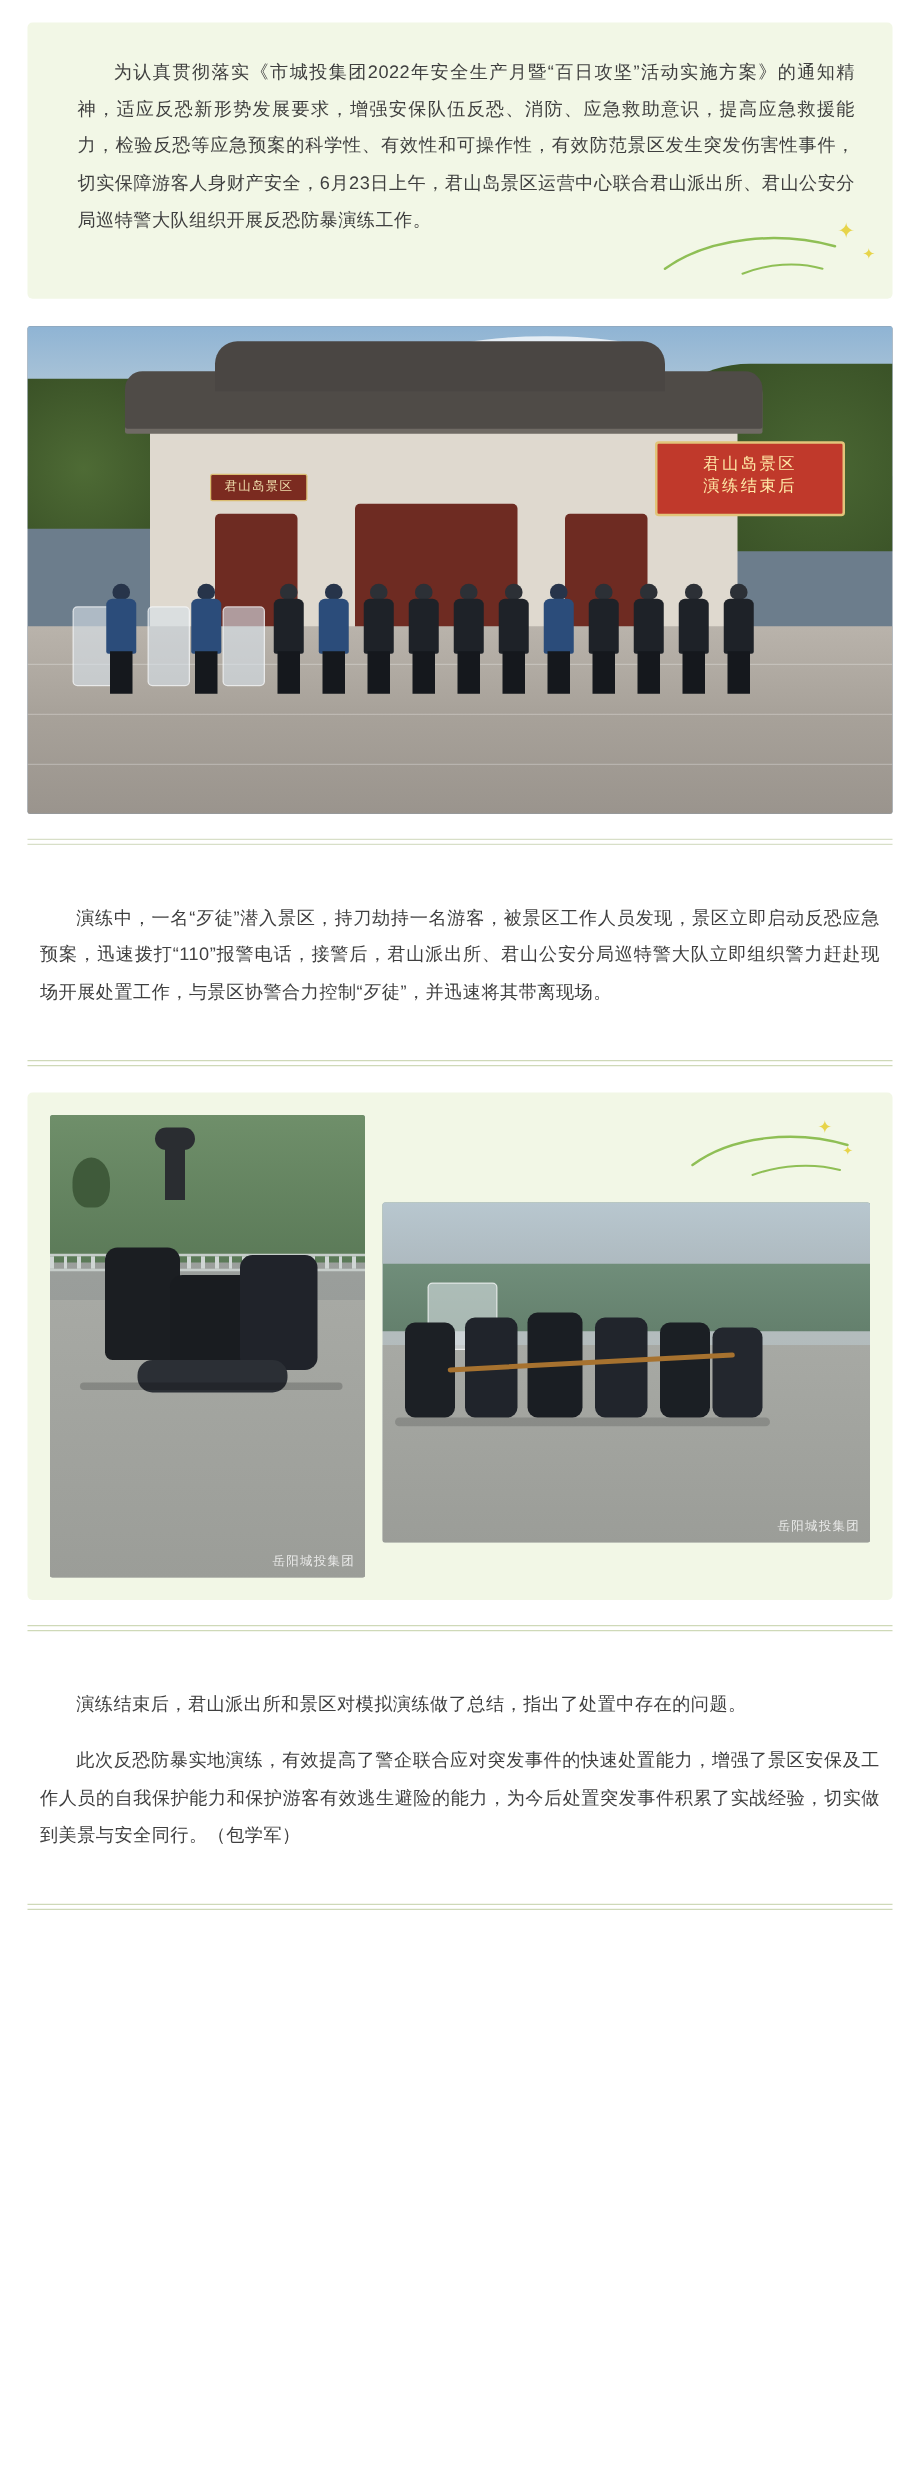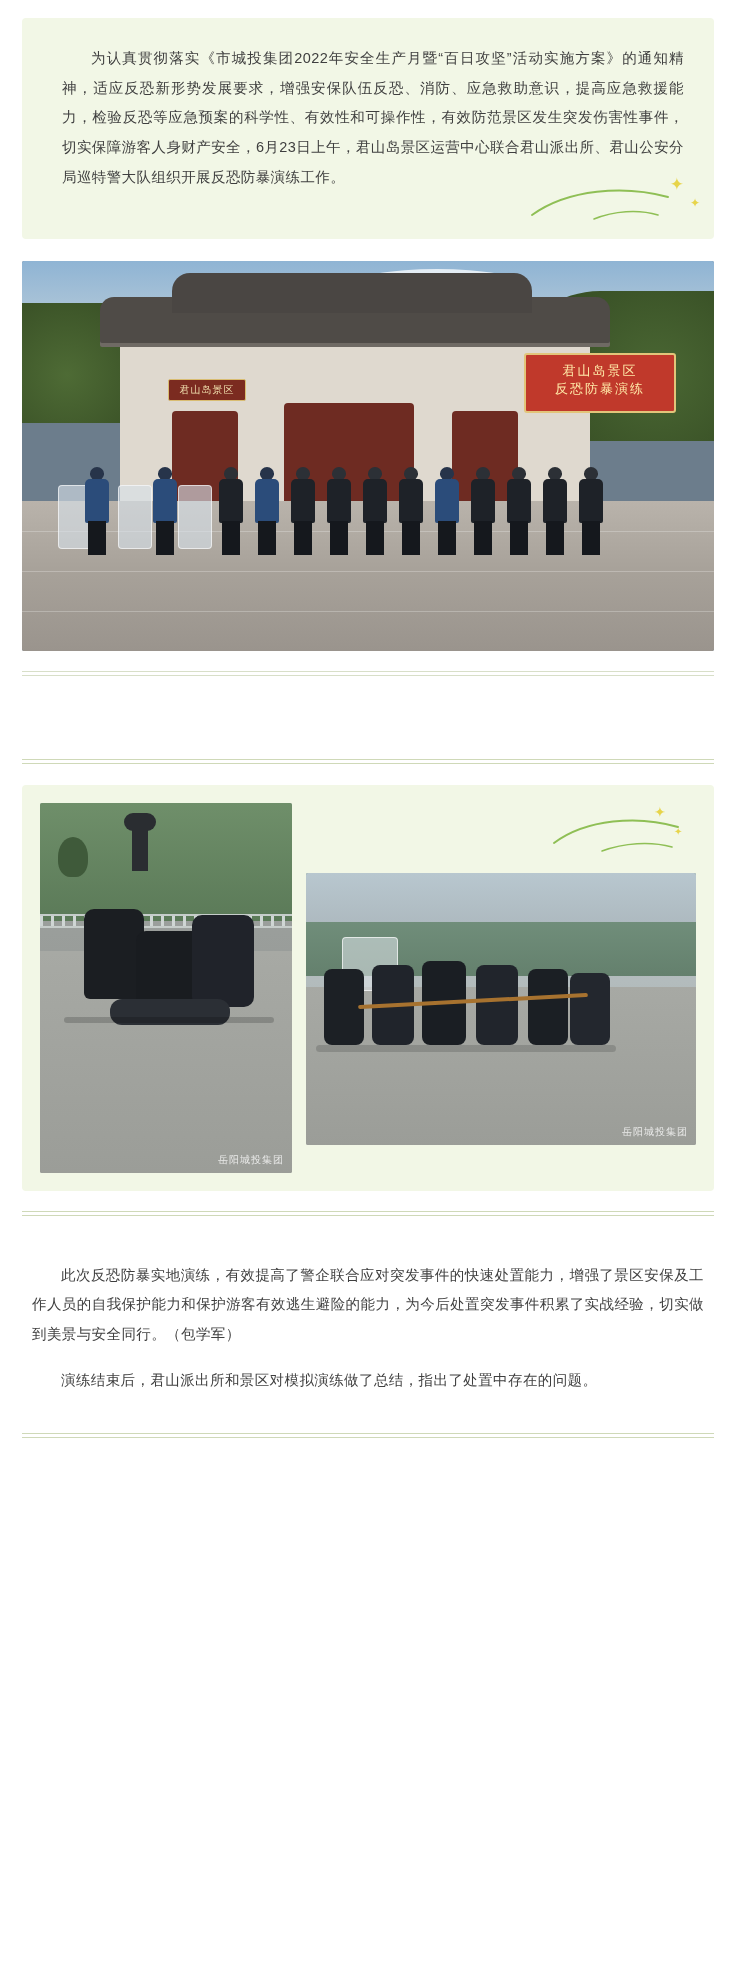--- a/index.html
+++ b/index.html
@@ -246,21 +246,21 @@
       <div class="gate-roof2"></div>
 
       <div class="gate-door" style="left:150px; top:150px; width:66px; height:95px;"></div>
       <div class="gate-door" style="left:262px; top:142px; width:130px; height:104px;"></div>
       <div class="gate-door" style="left:430px; top:150px; width:66px; height:95px;"></div>
 
       <div class="plaque">君山岛景区</div>
 
       <div class="banner">
         <div>君山岛景区</div>
-        <div>反恐防暴演练</div>
+        <div>演练结束后</div>
       </div>
 
       <div class="ground">
         <div class="ground-line" style="top:30px;"></div>
         <div class="ground-line" style="top:70px;"></div>
         <div class="ground-line" style="top:110px;"></div>
       </div>
 
       <div class="officers">
         <div class="shield" style="left:36px;"></div>
@@ -334,20 +334,21 @@
       </div>
     </div>
   </div>
 
   <div class="divider">
     <div class="line a"></div>
       <div class="line b"></div>
   </div>
 
   <section class="text-block">
+    <p>演练中，一名“歹徒”潜入景区，持刀劫持一名游客，被景区工作人员发现，景区立即启动反恐应急预案，迅速拨打“110”报警电话，接警后，君山派出所、君山公安分局巡特警大队立即组织警力赶赴现场开展处置工作，与景区协警合力控制“歹徒”，并迅速将其带离现场。</p>
   </section>
 
   <div class="divider divider-strong">
     <div class="line a"></div>
       <div class="line b"></div>
   </div>
 
   <section class="photo-row">
     <div class="photo-left">
       <div class="vegetation"></div>
@@ -390,22 +391,22 @@
       </div>
     </div>
   </section>
 
   <div class="divider divider-strong">
     <div class="line a"></div>
       <div class="line b"></div>
   </div>
 
   <section class="text-block">
+    <p>演练结束后，君山派出所和景区对模拟演练做了总结，指出了处置中存在的问题。</p>
     <p>此次反恐防暴实地演练，有效提高了警企联合应对突发事件的快速处置能力，增强了景区安保及工作人员的自我保护能力和保护游客有效逃生避险的能力，为今后处置突发事件积累了实战经验，切实做到美景与安全同行。（包学军）</p>
-    <p>演练结束后，君山派出所和景区对模拟演练做了总结，指出了处置中存在的问题。</p>
   </section>
 
   <div class="divider divider-strong">
     <div class="line a"></div>
       <div class="line b"></div>
   </div>
 
   <div class="bottom-space"></div>
 </div>
 

